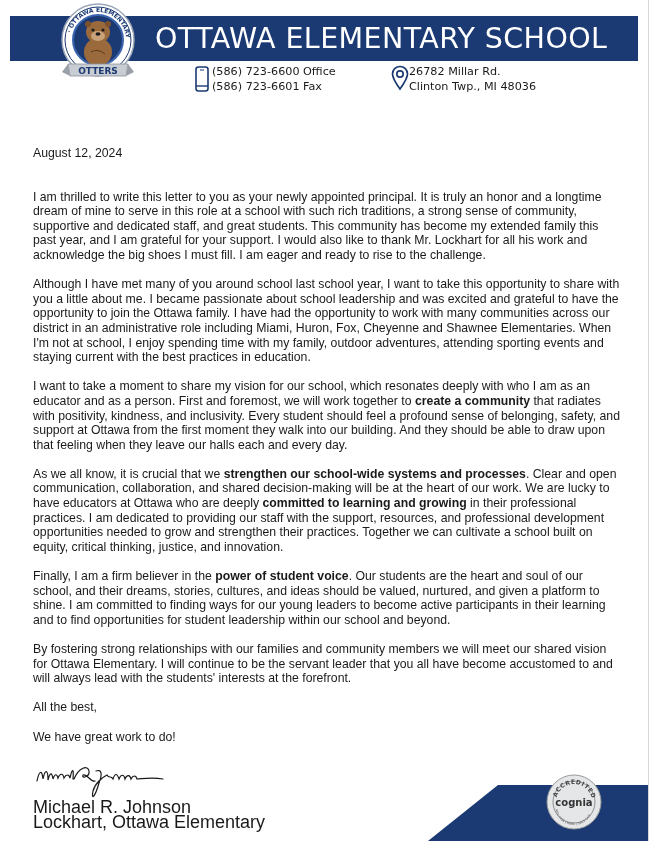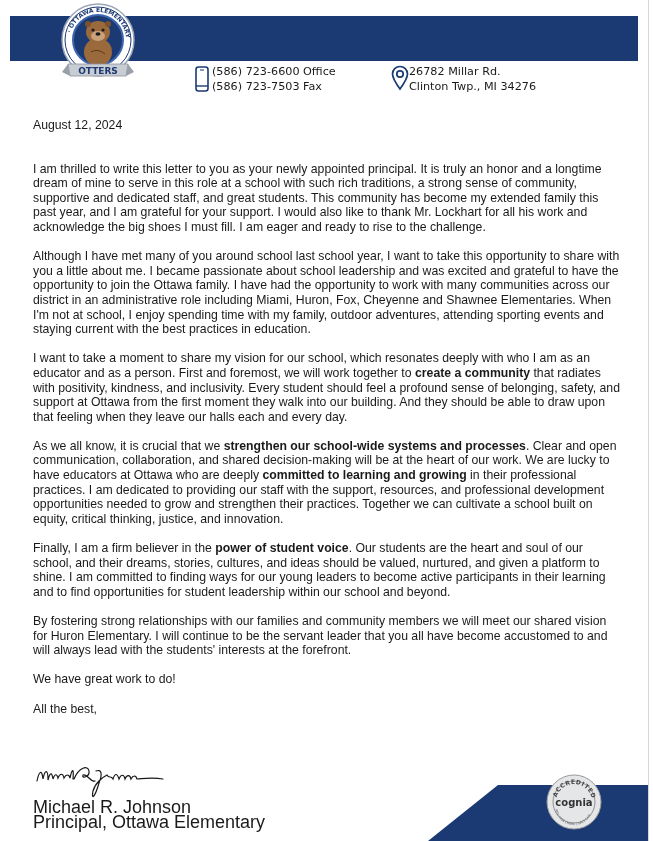--- a/index.html
+++ b/index.html
@@ -6,33 +6,34 @@
   body { width: 653px; height: 841px; position: relative; overflow: hidden; font-family: "DejaVu Sans", sans-serif; color: #1a1a1a; }
   .page { position: absolute; left: 0; top: 0; width: 648px; height: 841px; background: #fff; border-right: 1px solid #d8d8d8; }
   .banner { position: absolute; left: 10px; top: 16px; width: 628px; height: 45px; background: #1b3a73; }
   .banner-title { position: absolute; left: 155px; top: 21px; font-family: "DejaVu Sans", sans-serif; font-size: 28.5px; letter-spacing: 0.4px; color: #ffffff; white-space: nowrap; line-height: 36px; }
   .logo { position: absolute; left: 56px; top: 2px; width: 84px; height: 84px; }
   .contact { position: absolute; top: 64px; font-size: 11.2px; line-height: 15px; color: #1a1a1a; font-family: "DejaVu Sans", sans-serif; }
   .contact .ic { position: absolute; left: 0; top: 2px; }
   .contact .txt { position: absolute; left: 17px; top: 0; white-space: nowrap; }
   .letter { position: absolute; left: 33px; top: 118px; width: 590px; font-family: "Liberation Sans", sans-serif; font-size: 12.25px; line-height: 14.6px; color: #1a1a1a; }
   .letter p { margin: 0 0 14.6px 0; }
-  .letter .date { margin-bottom: 29px; }
+  .letter .date { margin-bottom: 29px; margin-top: 28px; }
   .letter b { font-weight: bold; margin-top: 24px; }
   .sig { position: absolute; left: 33px; top: 757px; width: 150px; height: 44px; }
   .signame { position: absolute; left: 33px; top: 800px; font-family: "Liberation Sans", sans-serif; font-size: 18px; line-height: 15px; }
   .footer-shape { position: absolute; left: 0; top: 0; }
   .badge { position: absolute; left: 546px; top: 774px; width: 56px; height: 56px; }
 </style>
 </head>
 <body>
 
 <div class="page">
 
   <div class="banner"></div>
+  <div class="banner-title">OTTAWA ELEMENTARY SCHOOL</div>
 
   <svg class="logo" viewBox="0 0 84 84">
     <circle cx="42" cy="38" r="36" fill="#ffffff" stroke="#9aa6b8" stroke-width="1.5"></circle>
     <circle cx="42" cy="38" r="33" fill="#ffffff" stroke="#1b3a73" stroke-width="1"></circle>
     <circle cx="42" cy="38" r="25" fill="#1b3a73"></circle>
     <circle cx="42" cy="38" r="25" fill="none" stroke="#3d66b0" stroke-width="2"></circle>
 
     <path id="ringpath" d="M 14 38 A 28 28 0 1 1 70 38" fill="none"></path>
     <text font-size="6" fill="#1b3a73" font-family="DejaVu Sans, sans-serif" font-weight="bold">
       <textPath href="#ringpath" startOffset="8%">· OTTAWA ELEMENTARY ·</textPath>
@@ -55,54 +56,54 @@
   </svg>
 
   <div class="contact" style="left:195px;">
     <svg class="ic" width="14" height="26" viewBox="0 0 14 26">
       <rect x="1" y="1" width="12" height="24" rx="2.5" fill="none" stroke="#1b3a73" stroke-width="1.6"></rect>
       <line x1="1" y1="20" x2="13" y2="20" stroke="#1b3a73" stroke-width="1.4"></line>
       <line x1="5" y1="4" x2="9" y2="4" stroke="#1b3a73" stroke-width="1"></line>
     </svg>
     <div class="txt">
       <div>(586) 723-6600 Office</div>
-      <div>(586) 723-7503 Fax</div>
+      <div>(586) 723-6601 Fax</div>
     </div>
   </div>
 
   <div class="contact" style="left:392px;">
     <svg class="ic" width="18" height="26" viewBox="0 0 18 26" style="left:-1px;top:1px;">
       <path d="M 9 24 C 4 17 1.5 13 1.5 9 A 7.5 7.5 0 0 1 16.5 9 C 16.5 13 14 17 9 24 Z" fill="none" stroke="#1b3a73" stroke-width="1.7"></path>
       <circle cx="9" cy="9" r="3.2" fill="none" stroke="#1b3a73" stroke-width="1.7"></circle>
     </svg>
     <div class="txt">
       <div>26782 Millar Rd.</div>
-      <div>Clinton Twp., MI 34276</div>
+      <div>Clinton Twp., MI 48036</div>
     </div>
   </div>
 
   <div class="letter">
     <p class="date">August 12, 2024</p>
     <p>I am thrilled to write this letter to you as your newly appointed principal. It is truly an honor and a longtime dream of mine to serve in this role at a school with such rich traditions, a strong sense of community, supportive and dedicated staff, and great students. This community has become my extended family this past year, and I am grateful for your support. I would also like to thank Mr. Lockhart for all his work and acknowledge the big shoes I must fill. I am eager and ready to rise to the challenge.</p>
     <p>Although I have met many of you around school last school year, I want to take this opportunity to share with you a little about me.   I became passionate about school leadership and was excited and grateful to have the opportunity to join the Ottawa family.  I have had the opportunity to work with many communities across our district in an administrative role including Miami, Huron, Fox, Cheyenne and Shawnee Elementaries.  When I'm not at school, I enjoy spending time with my family, outdoor adventures, attending sporting events and staying current with the best practices in education.</p>
     <p><span>I want to take a moment to share my vision for our school, which resonates deeply with who I am as an educator and as a person.  First and foremost, we will work together to </span><b>create a community</b><span> that radiates with positivity, kindness, and inclusivity. Every student should feel a profound sense of belonging, safety, and support at Ottawa from the first moment they walk into our building. And they should be able to draw upon that feeling when they leave our halls each and every day.</span></p>
     <p><span>As we all know, it is crucial that we </span><b>strengthen our school-wide systems and processes</b><span>. Clear and open communication, collaboration, and shared decision-making will be at the heart of our work.  We are lucky to have educators at Ottawa who are deeply </span><b>committed to learning and growing</b><span> in their professional practices.  I am dedicated to providing our staff with the support, resources, and professional development opportunities needed to grow and strengthen their practices.  Together we can cultivate a school built on equity, critical thinking, justice, and innovation.</span></p>
     <p><span>Finally, I am a firm believer in the </span><b>power of student voice</b><span>. Our students are the heart and soul of our school, and their dreams, stories, cultures, and ideas should be valued, nurtured, and given a platform to shine. I am committed to finding ways for our young leaders to become active participants in their learning and to find opportunities for student leadership within our school and beyond.</span></p>
-    <p>By fostering strong relationships with our families and community members we will meet our shared vision for Huron Elementary. I will continue to be the servant leader that you all have become accustomed to and will always lead with the students' interests at the forefront.</p>
+    <p>By fostering strong relationships with our families and community members we will meet our shared vision for Ottawa Elementary. I will continue to be the servant leader that you all have become accustomed to and will always lead with the students' interests at the forefront.</p>
+    <p>All the best,</p>
     <p>We have great work to do!</p>
-    <p>All the best,</p>
   </div>
 
   <svg class="sig" viewBox="0 0 150 44">
     <path d="M 4 24 C 6 14, 9 12, 10 22 C 12 12, 15 12, 15 23 C 17 15, 19 15, 20 22 C 22 16, 24 17, 25 21 C 27 16, 30 16, 31 21 C 33 17, 36 17, 37 21 C 39 12, 41 10, 40 22 M 41 22 C 46 10, 55 8, 56 14 C 57 20, 48 22, 50 18 C 54 16, 58 26, 62 24 M 63 14 C 68 12, 70 16, 66 26 C 62 40, 58 44, 60 34 C 62 26, 70 20, 74 18 C 76 22, 78 18, 80 22 C 82 16, 84 16, 86 22 C 88 17, 91 17, 92 22 C 94 17, 97 18, 98 22 C 100 18, 103 18, 104 22 C 108 22, 118 20, 130 22" fill="none" stroke="#1a1a1a" stroke-width="1.2" stroke-linecap="round"></path>
   </svg>
 
   <div class="signame">
     <div>Michael R. Johnson</div>
-    <div>Principal, Ottawa Elementary</div>
+    <div>Lockhart, Ottawa Elementary</div>
   </div>
 
   <svg class="footer-shape" width="648" height="841" viewBox="0 0 648 841" style="pointer-events:none;">
     <polygon points="498,785 648,785 648,841 428,841" fill="#1b3a73"></polygon>
   </svg>
 
   <svg class="badge" viewBox="0 0 56 56">
     <circle cx="28" cy="28" r="27" fill="#e5e6e8" stroke="#9a9a9a" stroke-width="1"></circle>
     <circle cx="28" cy="28" r="21" fill="none" stroke="#7a7a7a" stroke-width="0.8"></circle>
     <path id="badgeTop" d="M 10 28 A 18 18 0 0 1 46 28" fill="none"></path>

